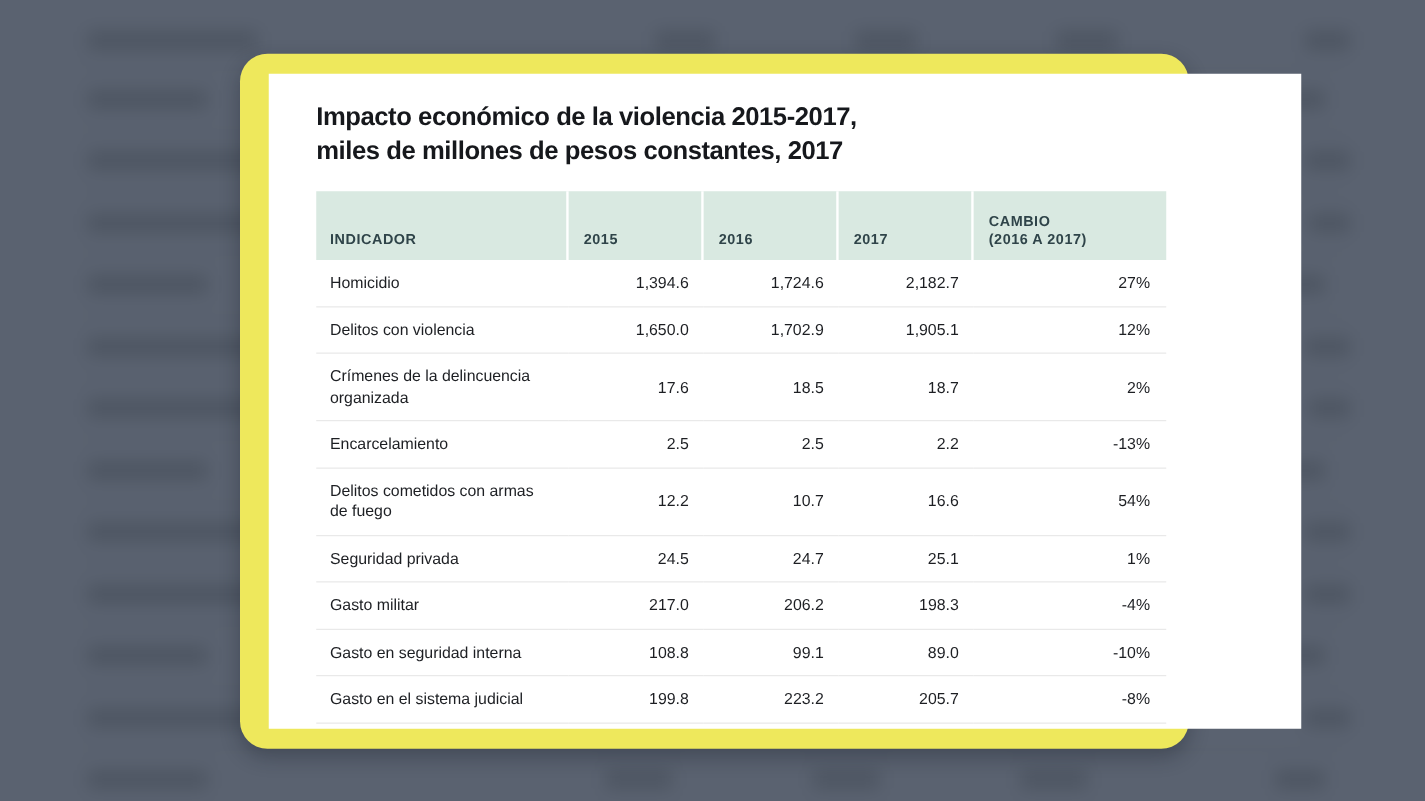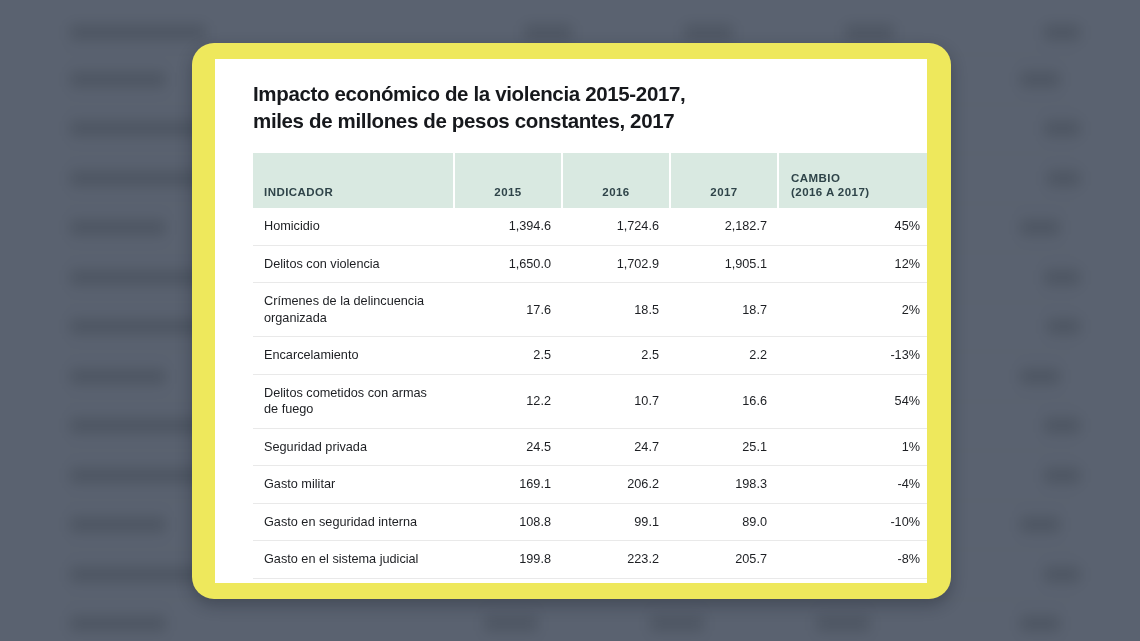--- a/index.html
+++ b/index.html
@@ -73,21 +73,21 @@
     background: #eee85c;
     border-radius: 22px;
     box-shadow: 0 6px 16px rgba(20,28,40,0.33);
   }
 
   
   #card {
     position: absolute;
     left: 215px;
     top: 59px;
-    width: 712px;
+    width: 826px;
     height: 524px;
     background: #ffffff;
     box-sizing: border-box;
     padding: 22px 17px 0 38px;
     overflow: hidden;
   }
 
   #title {
     font-size: 20.5px;
     font-weight: 700;
@@ -116,21 +116,21 @@
     font-weight: 700;
     letter-spacing: 0.45px;
     padding: 0 12px 9px 12px;
     height: 46px;
     vertical-align: bottom;
     border-right: 2px solid #ffffff;
     line-height: 1.25;
   }
   thead th:last-child { border-right: none; }
   thead th.h-ind { text-align: left; padding-left: 11px; }
-  thead th.h-num { text-align: center; }
+  thead th.h-num { text-align: left; }
   thead th.h-chg { text-align: left; padding-right: 13px; }
 
   tbody td {
     font-size: 12.7px;
     color: #1d1f23;
     padding: 10px 12px 10px 12px;
     border-bottom: 1px solid #e9e9e9;
     line-height: 1.30;
     vertical-align: middle;
   }
@@ -317,21 +317,21 @@
             <span>(2016 A 2017)</span>
           </th>
         </tr>
       </thead>
       <tbody id="table-body">
           <tr>
             <td class="t-ind">Homicidio</td>
             <td class="t-num">1,394.6</td>
             <td class="t-num">1,724.6</td>
             <td class="t-num">2,182.7</td>
-            <td class="t-chg">45%</td>
+            <td class="t-chg">27%</td>
           </tr>
           <tr>
             <td class="t-ind">Delitos con violencia</td>
             <td class="t-num">1,650.0</td>
             <td class="t-num">1,702.9</td>
             <td class="t-num">1,905.1</td>
             <td class="t-chg">12%</td>
           </tr>
           <tr>
             <td class="t-ind">Crímenes de la delincuencia organizada</td>
@@ -356,21 +356,21 @@
           </tr>
           <tr>
             <td class="t-ind">Seguridad privada</td>
             <td class="t-num">24.5</td>
             <td class="t-num">24.7</td>
             <td class="t-num">25.1</td>
             <td class="t-chg">1%</td>
           </tr>
           <tr>
             <td class="t-ind">Gasto militar</td>
-            <td class="t-num">169.1</td>
+            <td class="t-num">217.0</td>
             <td class="t-num">206.2</td>
             <td class="t-num">198.3</td>
             <td class="t-chg">-4%</td>
           </tr>
           <tr>
             <td class="t-ind">Gasto en seguridad interna</td>
             <td class="t-num">108.8</td>
             <td class="t-num">99.1</td>
             <td class="t-num">89.0</td>
             <td class="t-chg">-10%</td>

